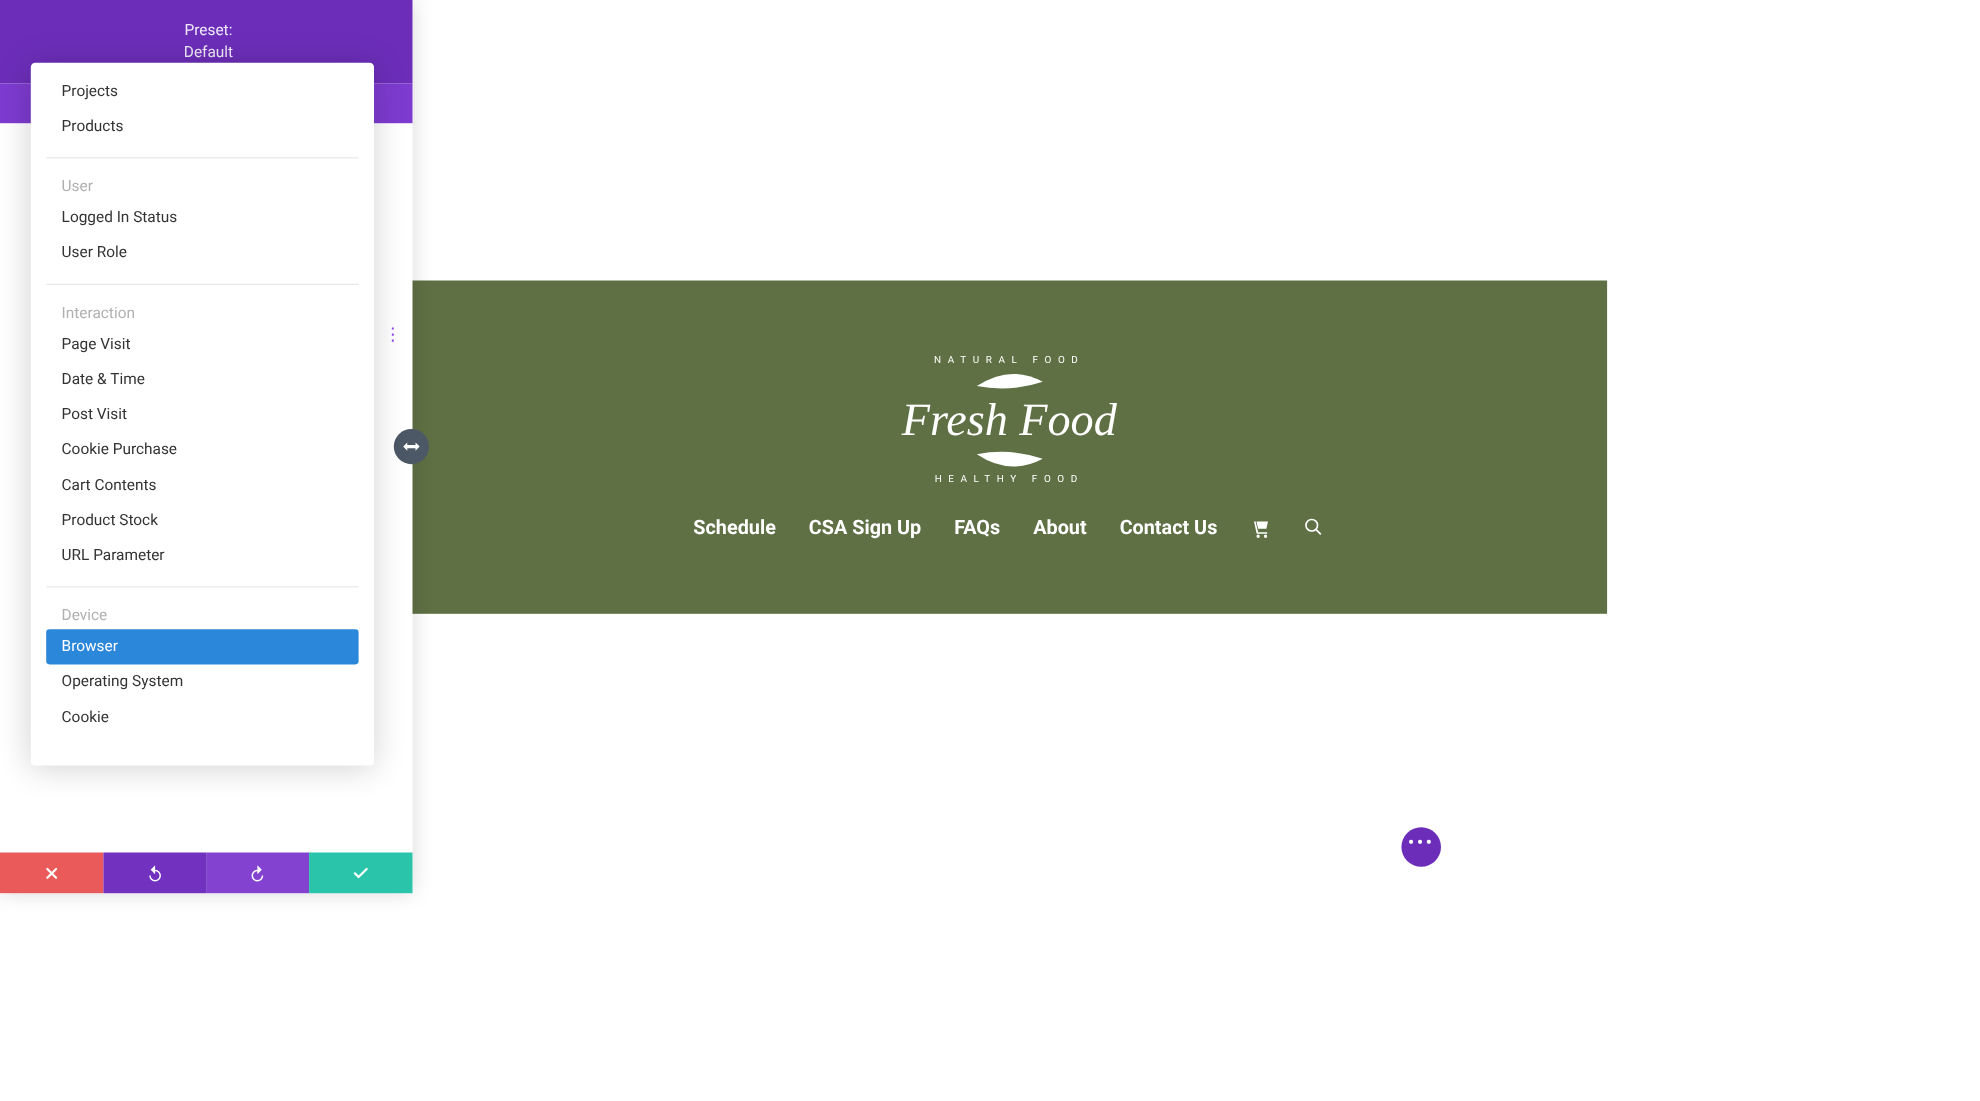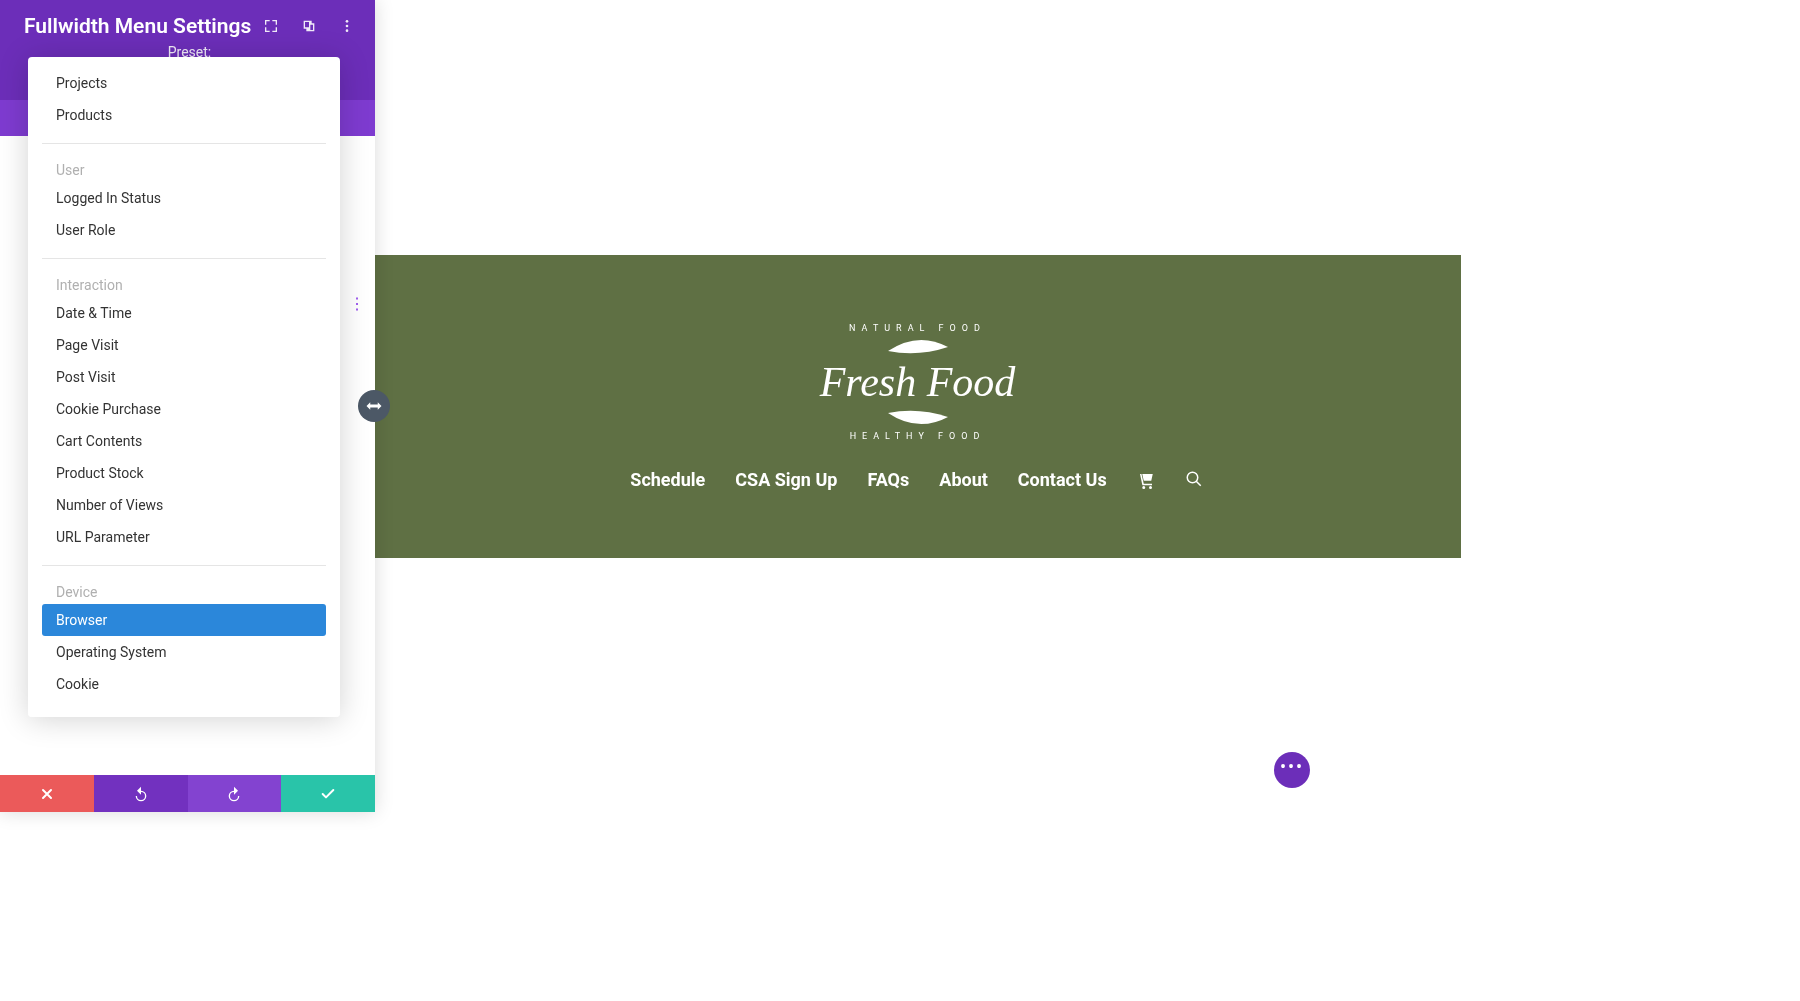--- a/index.html
+++ b/index.html
@@ -67,63 +67,46 @@
 .fab span { color: #fff; font-size: 18px; letter-spacing: 2px; line-height: 1; margin-top: -6px; }
 
 
 .right-gutter { position: absolute; left: 1461px; top: 0; width: 339px; height: 1001px; background: #fff; z-index: 1; }
 </style>
 </head>
 <body>
 
 <div class="settings-panel">
   <div class="panel-header">
-    <div class="panel-title">
-      <span class="panel-title-text">Fullwidth Menu Settings</span>
-      <div class="panel-icons">
-        <svg viewBox="0 0 24 24">
-            <path d="M3 3h7v2H5v5H3V3zm18 0v7h-2V5h-5V3h7zM3 21v-7h2v5h5v2H3zm18 0h-7v-2h5v-5h2v7z"></path>
-          </svg>
-        <svg viewBox="0 0 24 24">
-            <path d="M4 4h12v4h4v12H8v-4H4V4zm2 2v8h6V6H6zm8 4v8h4v-8h-4z"></path>
-          </svg>
-        <svg viewBox="0 0 24 24">
-            <circle cx="12" cy="5" r="2"></circle>
-            <circle cx="12" cy="12" r="2"></circle>
-            <circle cx="12" cy="19" r="2"></circle>
-          </svg>
-      </div>
-    </div>
     <div class="panel-preset">
       <span>Preset:</span>
       <span>Default</span>
       <svg width="8" height="6" viewBox="0 0 8 6">
           <path d="M0 0l4 5 4-5z" fill="#fff"></path>
         </svg>
     </div>
   </div>
   <div class="panel-tabbar"></div>
 </div>
 
 <div class="dropdown" id="dropdown">
     <div class="dd-item">Projects</div>
     <div class="dd-item">Products</div>
     <div class="dd-divider"></div>
     <div class="dd-group">User</div>
     <div class="dd-item">Logged In Status</div>
     <div class="dd-item">User Role</div>
     <div class="dd-divider"></div>
     <div class="dd-group">Interaction</div>
+    <div class="dd-item">Page Visit</div>
     <div class="dd-item">Date &amp; Time</div>
-    <div class="dd-item">Page Visit</div>
     <div class="dd-item">Post Visit</div>
     <div class="dd-item">Cookie Purchase</div>
     <div class="dd-item">Cart Contents</div>
     <div class="dd-item">Product Stock</div>
-    <div class="dd-item">Number of Views</div>
     <div class="dd-item">URL Parameter</div>
     <div class="dd-divider"></div>
     <div class="dd-group">Device</div>
     <div class="dd-item selected">Browser</div>
     <div class="dd-item">Operating System</div>
     <div class="dd-item">Cookie</div>
   </div>
 
 <div class="preview-border"></div>
 <div class="border-dots">⋮</div>

